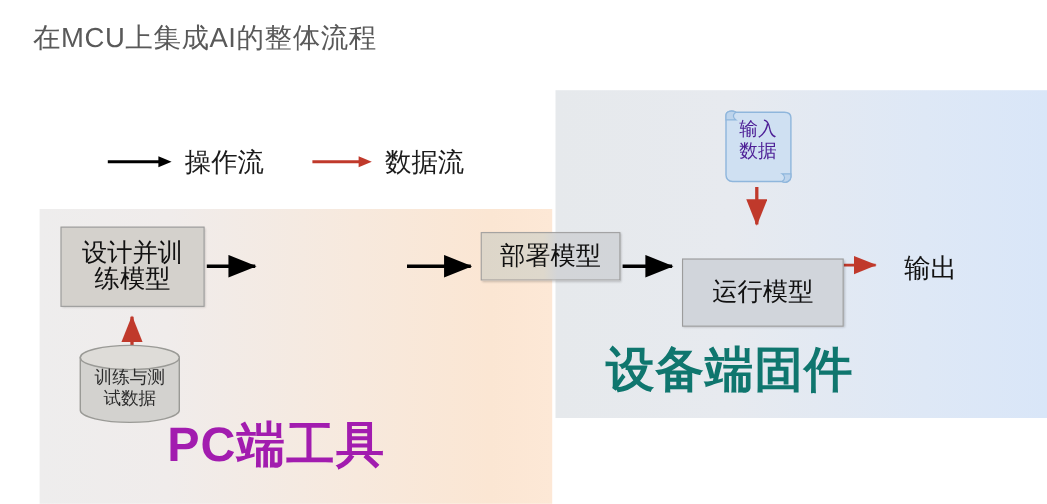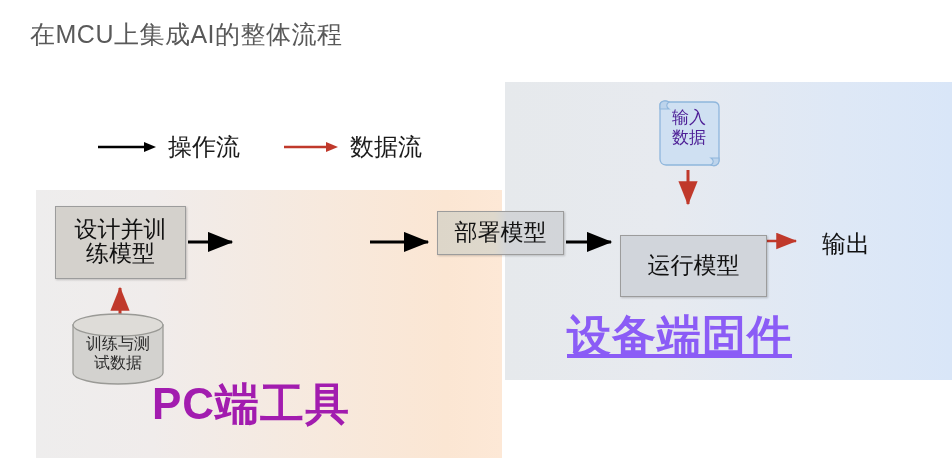--- a/index.html
+++ b/index.html
@@ -57,24 +57,23 @@
     font-weight: bold;
     white-space: nowrap;
     letter-spacing: 1px;
   }
   .zone-label-pc {
     left: 152px;
     top: 375px;
     color: #a21caf;
   }
   .zone-label-device {
-    left: 567px;
+    left: 551px;
     top: 307px;
-    color: #8b5cf6;
-    text-decoration: underline;
+    color: #0f766e;
   }
 
   
   .legend {
     position: absolute;
     left: 96px;
     top: 131px;
     display: flex;
     align-items: center;
     gap: 14px;

